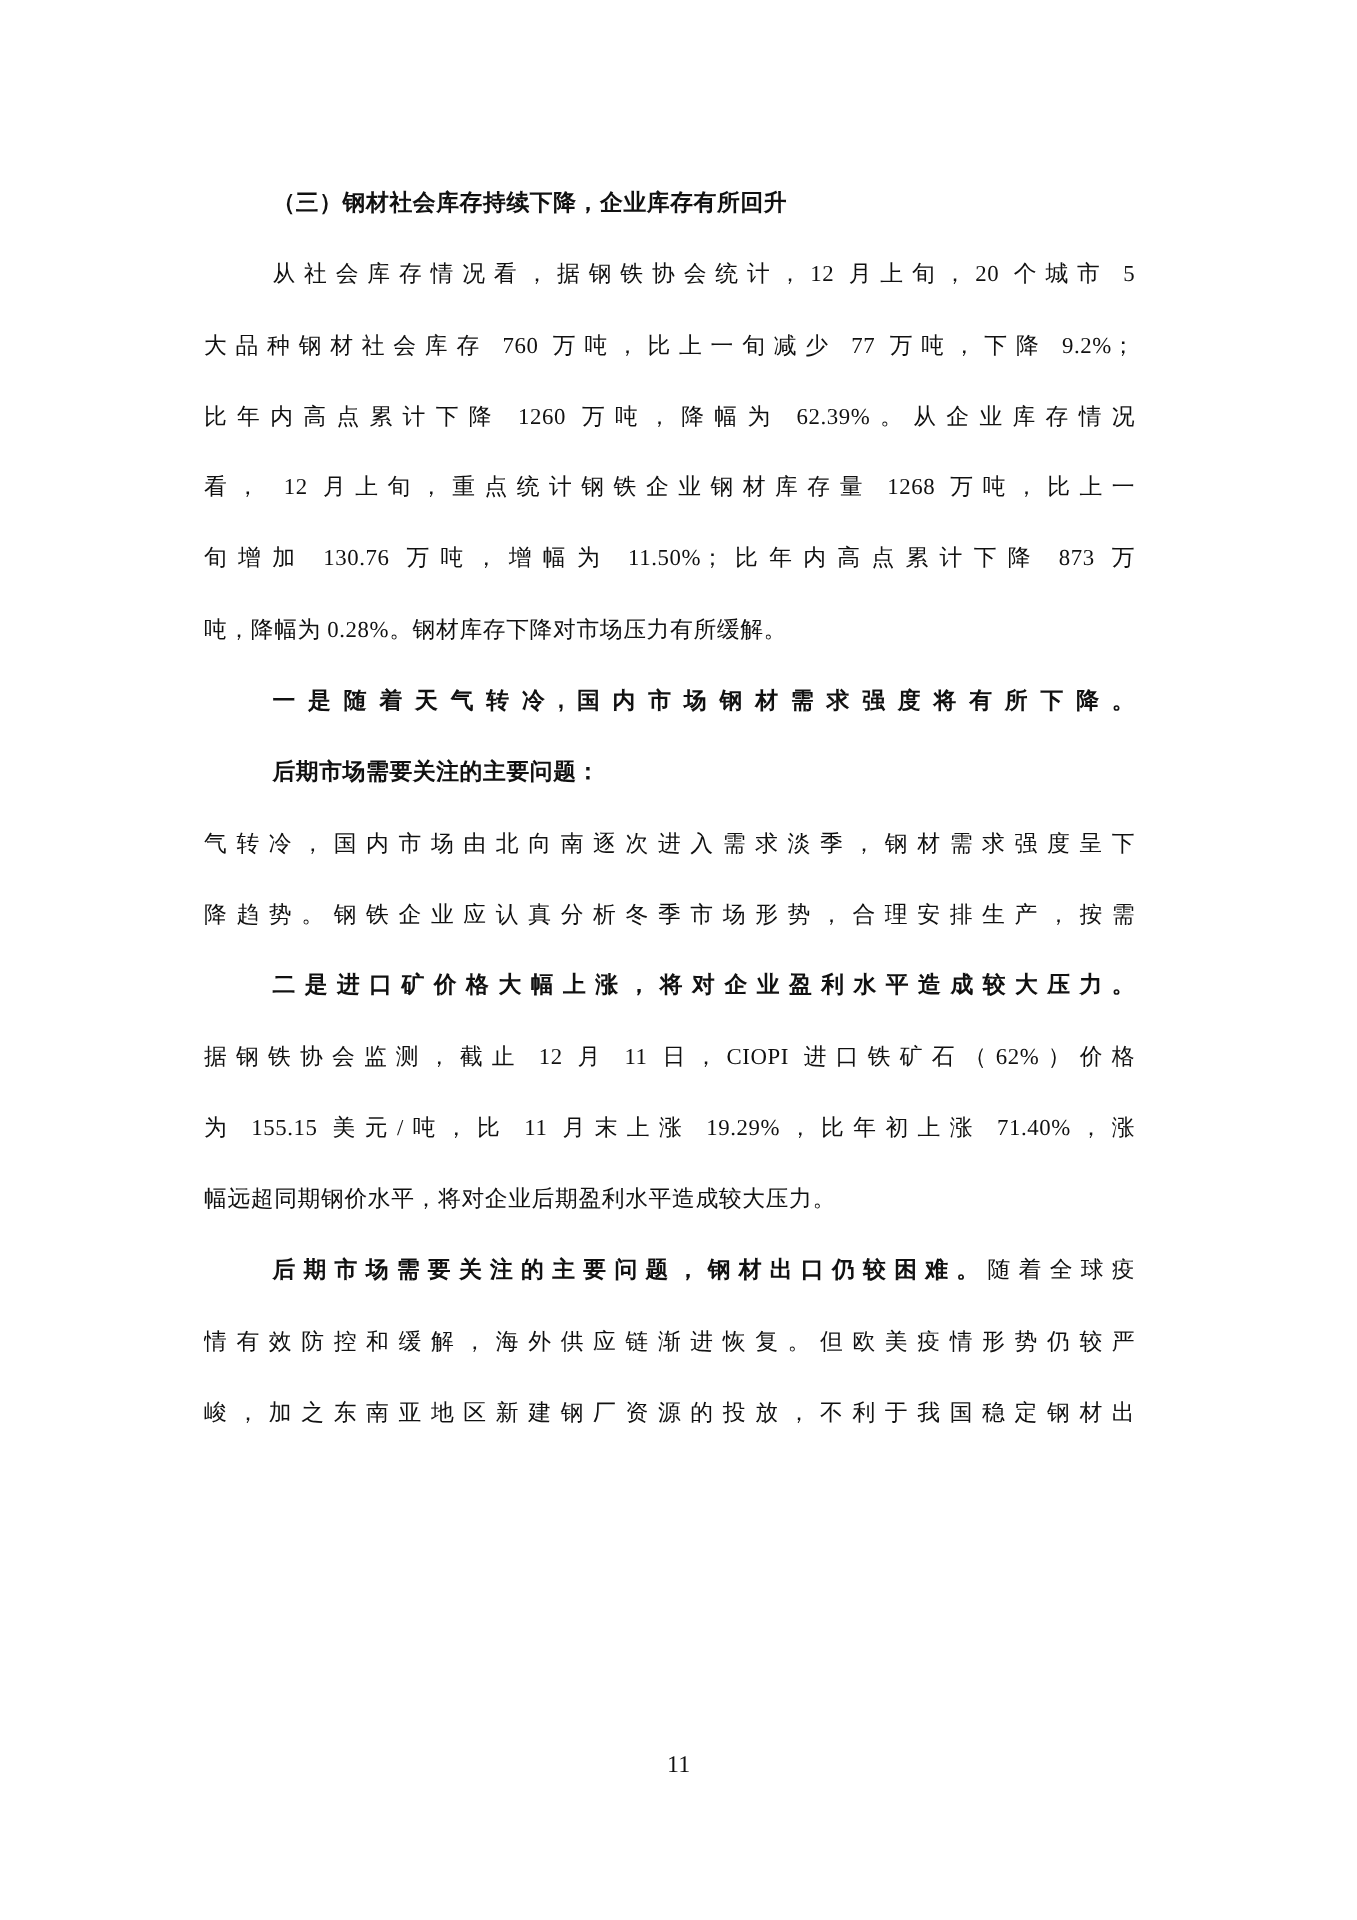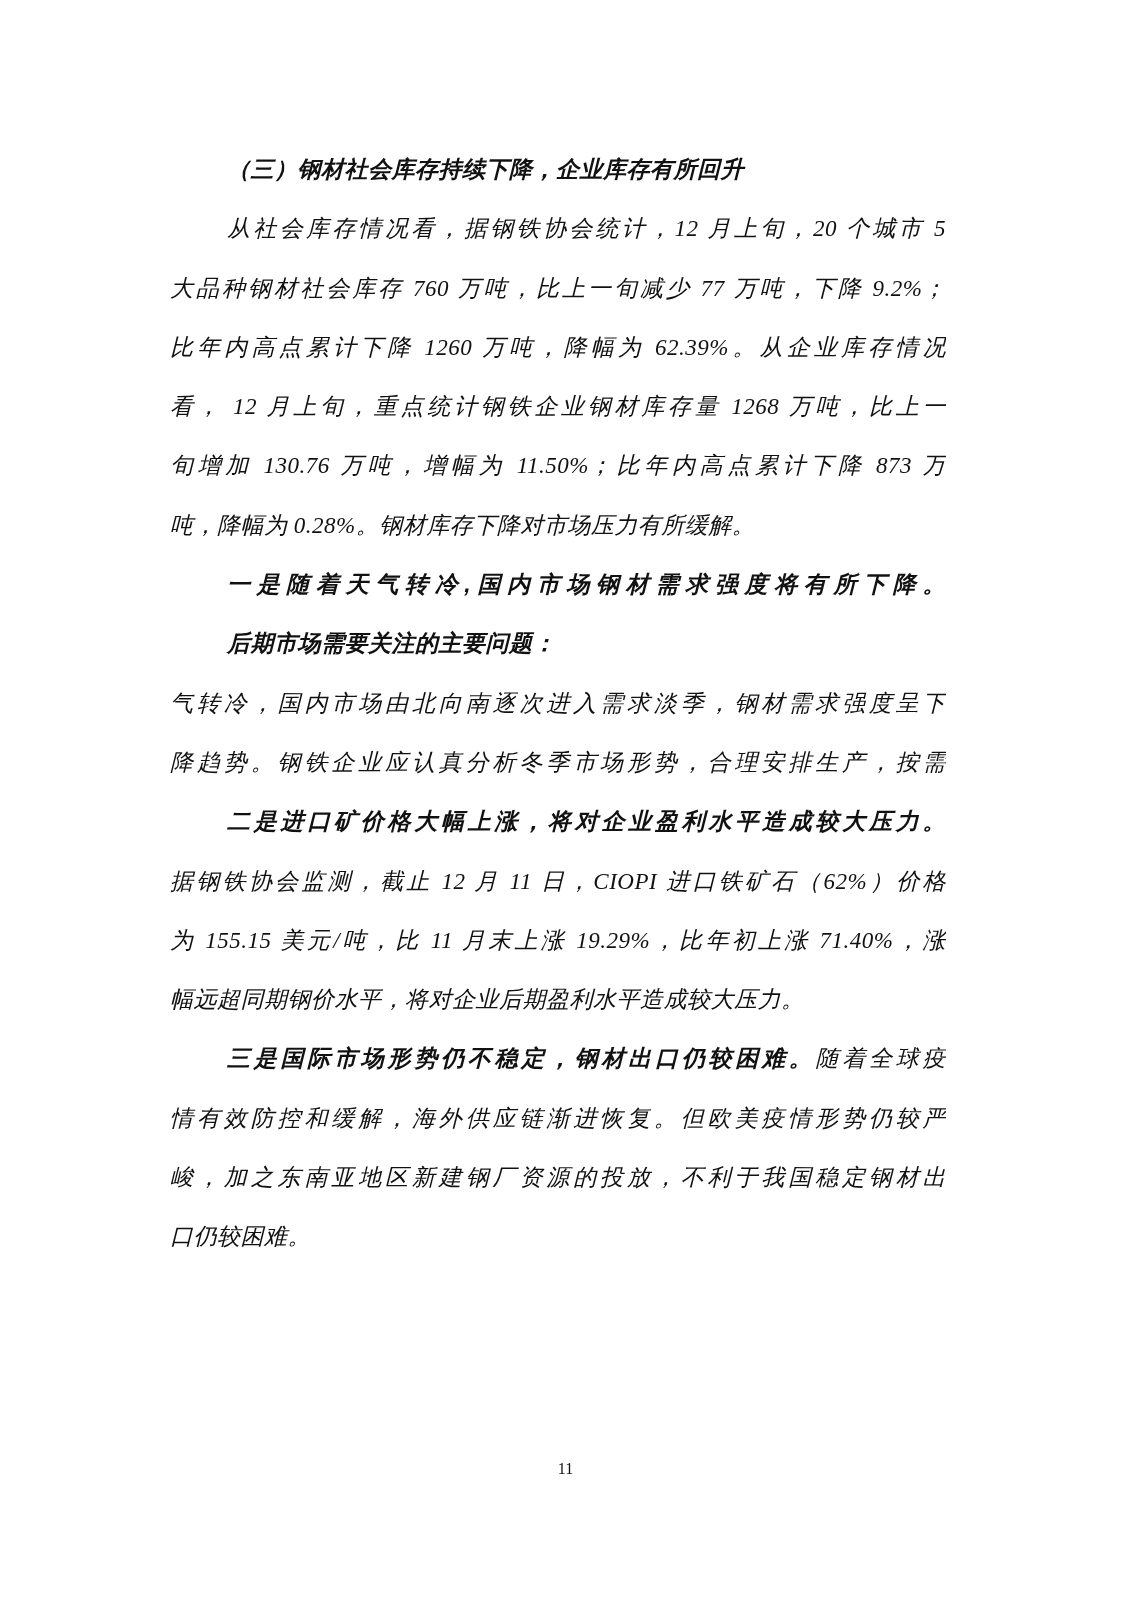--- a/index.html
+++ b/index.html
@@ -18,26 +18,25 @@
   }
   .body-text {
     position: absolute;
     left: 170px;
     top: 140px;
     width: 776px;
   }
   .line {
     height: 59.3px;
     line-height: 59.3px;
-    font-size: 23px;
+    font-size: 19px;
     overflow: hidden;
     white-space: nowrap;
     text-align: left;
     letter-spacing: 0.5px;
-    font-style: italic;
   }
   .line.fill {
     white-space: normal;
     text-align: justify;
     -moz-text-align-last: justify;
     text-align-last: justify;
   }
   .line.indent {
     text-indent: 57px;
   }
@@ -52,21 +51,21 @@
   .seg-hei {
     font-family: "Liberation Sans", "DejaVu Sans", sans-serif;
     font-weight: 700;
   }
   .footer {
     position: absolute;
     left: 0;
     top: 1460px;
     width: 100%;
     text-align: center;
-    font-size: 16px;
+    font-size: 20px;
     font-family: "Liberation Serif", "DejaVu Serif", serif;
     color: #111111;
   }
 </style>
 </head>
 <body>
 
 <div class="page">
   <div class="body-text">
       <div class="line indent"><span class="seg-kai">（三）钢材社会库存持续下降，企业库存有所回升</span></div>
@@ -77,19 +76,18 @@
       <div class="line fill"><span class="seg-song">旬增加 130.76 万吨，增幅为 11.50%；比年内高点累计下降 873 万</span></div>
       <div class="line"><span class="seg-song">吨，降幅为 0.28%。钢材库存下降对市场压力有所缓解。</span></div>
       <div class="line indent fill"><span class="seg-hei">一是随着天气转冷,国内市场钢材需求强度将有所下降。</span></div>
       <div class="line indent"><span class="seg-hei">后期市场需要关注的主要问题：</span></div>
       <div class="line fill"><span class="seg-song">气转冷，国内市场由北向南逐次进入需求淡季，钢材需求强度呈下</span></div>
       <div class="line fill"><span class="seg-song">降趋势。钢铁企业应认真分析冬季市场形势，合理安排生产，按需</span></div>
       <div class="line indent fill"><span class="seg-hei">二是进口矿价格大幅上涨，将对企业盈利水平造成较大压力。</span></div>
       <div class="line fill"><span class="seg-song">据钢铁协会监测，截止 12 月 11 日，CIOPI 进口铁矿石（62%）价格</span></div>
       <div class="line fill"><span class="seg-song">为 155.15 美元/吨，比 11 月末上涨 19.29%，比年初上涨 71.40%，涨</span></div>
       <div class="line"><span class="seg-song">幅远超同期钢价水平，将对企业后期盈利水平造成较大压力。</span></div>
-      <div class="line indent fill"><span class="seg-hei">三是国际市场形势仍不稳定，钢材出口仍较困难。</span><span class="seg-song">随着全球疫</span></div>
+      <div class="line indent fill"><span class="seg-hei">后期市场需要关注的主要问题，钢材出口仍较困难。</span><span class="seg-song">随着全球疫</span></div>
       <div class="line fill"><span class="seg-song">情有效防控和缓解，海外供应链渐进恢复。但欧美疫情形势仍较严</span></div>
       <div class="line fill"><span class="seg-song">峻，加之东南亚地区新建钢厂资源的投放，不利于我国稳定钢材出</span></div>
-      <div class="line"><span class="seg-song">口仍较困难。</span></div>
     </div>
   <div class="footer">11</div>
 </div>
 
 </body></html>

